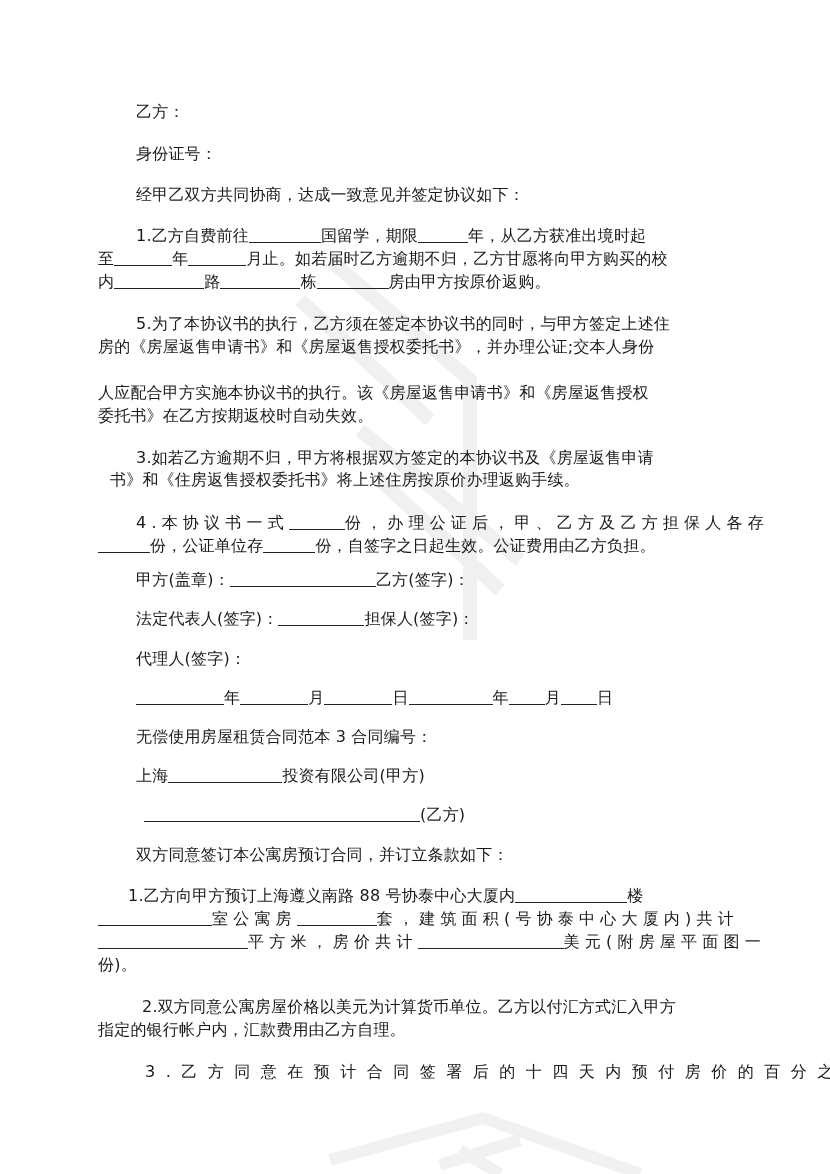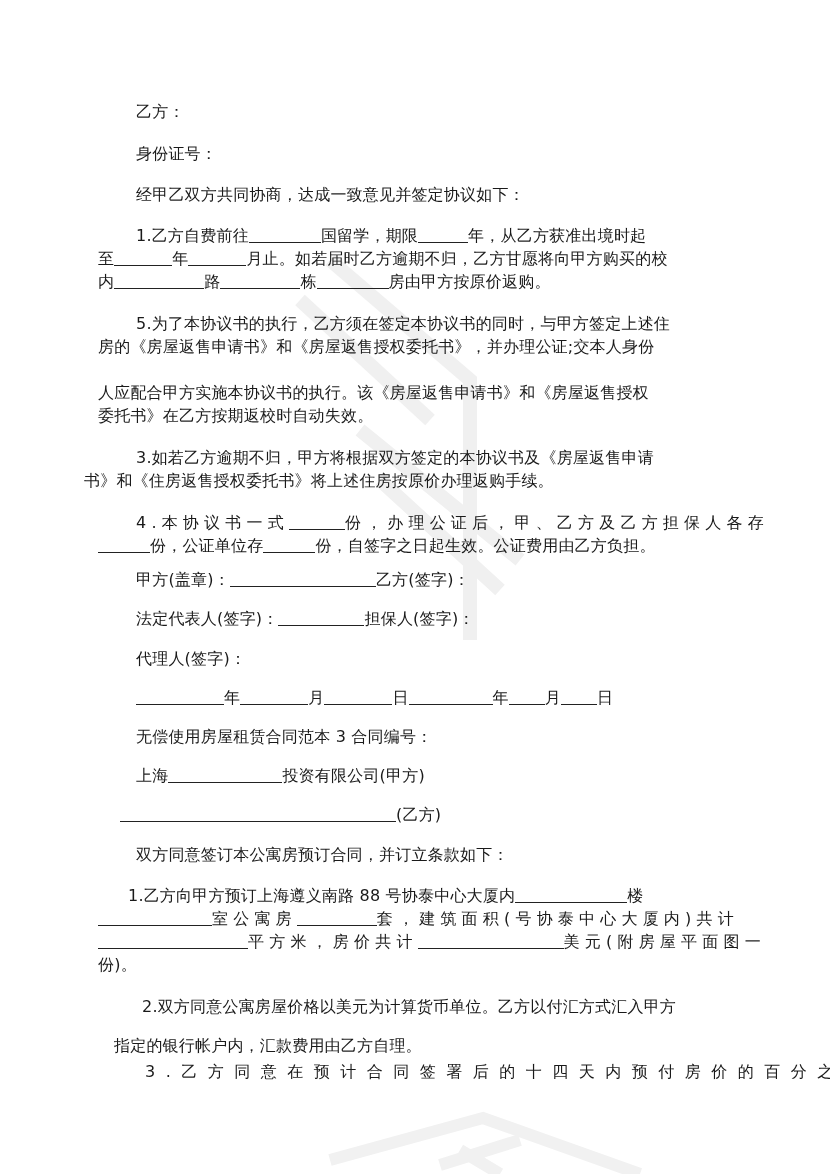--- a/index.html
+++ b/index.html
@@ -41,21 +41,21 @@
   <div class="line" style="left:98px; top:271px;">
     <span>内</span><span class="blank" style="width:90px"></span><span>路</span><span class="blank" style="width:80px"></span><span>栋</span><span class="blank" style="width:72px"></span><span>房由甲方按原价返购。</span>
   </div>
 
   <div class="line" style="left:136px; top:313px;">5.为了本协议书的执行，乙方须在签定本协议书的同时，与甲方签定上述住</div>
   <div class="line" style="left:98px; top:336px;">房的《房屋返售申请书》和《房屋返售授权委托书》，并办理公证;交本人身份</div>
   <div class="line" style="left:98px; top:382px;">人应配合甲方实施本协议书的执行。该《房屋返售申请书》和《房屋返售授权</div>
   <div class="line" style="left:98px; top:405px;">委托书》在乙方按期返校时自动失效。</div>
 
   <div class="line" style="left:136px; top:447px;">3.如若乙方逾期不归，甲方将根据双方签定的本协议书及《房屋返售申请</div>
-  <div class="line" style="left:84px; top:470px;">书》和《住房返售授权委托书》将上述住房按原价办理返购手续。</div>
+  <div class="line" style="left:110px; top:470px;font-family:Liberation Mono, monospace;">书》和《住房返售授权委托书》将上述住房按原价办理返购手续。</div>
 
   <div class="line" style="left:136px; top:512px;">
     <span class="spread">4.本协议书一式</span><span class="blank" style="width:56px"></span><span class="spread">份，办理公证后，甲、乙方及乙方担保人各存</span>
   </div>
   <div class="line" style="left:98px; top:535px;">
     <span class="blank" style="width:52px"></span><span>份，公证单位存</span><span class="blank" style="width:52px"></span><span>份，自签字之日起生效。公证费用由乙方负担。</span>
   </div>
 
   <div class="line" style="left:136px; top:569px;">
     <span>甲方(盖章)：</span><span class="blank" style="width:146px"></span><span>乙方(签字)：</span>
@@ -65,34 +65,34 @@
   </div>
   <div class="line" style="left:136px; top:648px;">代理人(签字)：</div>
   <div class="line" style="left:136px; top:687px;">
     <span class="blank" style="width:88px"></span><span>年</span><span class="blank" style="width:68px"></span><span>月</span><span class="blank" style="width:68px"></span><span>日</span><span class="blank" style="width:84px"></span><span>年</span><span class="blank" style="width:36px"></span><span>月</span><span class="blank" style="width:36px"></span><span>日</span>
   </div>
 
   <div class="line" style="left:136px; top:726px;">无偿使用房屋租赁合同范本 3  合同编号：</div>
   <div class="line" style="left:136px; top:765px;">
     <span>上海</span><span class="blank" style="width:114px"></span><span>投资有限公司(甲方)</span>
   </div>
-  <div class="line" style="left:120px; top:804px;">
+  <div class="line" style="left:144px; top:804px;">
     <span class="blank" style="width:276px"></span><span>(乙方)</span>
   </div>
   <div class="line" style="left:136px; top:844px;">双方同意签订本公寓房预订合同，并订立条款如下：</div>
 
   <div class="line" style="left:128px; top:885px;">
     <span>1.乙方向甲方预订上海遵义南路 88 号协泰中心大厦内</span><span class="blank" style="width:112px"></span><span>楼</span>
   </div>
   <div class="line" style="left:98px; top:908px;">
     <span class="blank" style="width:114px"></span><span class="spread">室公寓房</span><span class="blank" style="width:80px"></span><span class="spread">套，建筑面积(号协泰中心大厦内)共计</span>
   </div>
   <div class="line" style="left:98px; top:931px;">
     <span class="blank" style="width:150px"></span><span class="spread">平方米，房价共计</span><span class="blank" style="width:146px"></span><span class="spread">美元(附房屋平面图一</span>
   </div>
   <div class="line" style="left:98px; top:954px;">份)。</div>
 
   <div class="line" style="left:136px; top:996px;margin-left:6px;">2.双方同意公寓房屋价格以美元为计算货币单位。乙方以付汇方式汇入甲方</div>
-  <div class="line" style="left:114px; top:1019px;margin-top:16px;">指定的银行帐户内，汇款费用由乙方自理。</div>
+  <div class="line" style="left:98px; top:1019px;">指定的银行帐户内，汇款费用由乙方自理。</div>
 
   <div class="line" style="left:145px; top:1061px; letter-spacing:10.5px;">3.乙方同意在预计合同签署后的十四天内预付房价的百分之</div>
 
 </div>
 
 </body></html>

